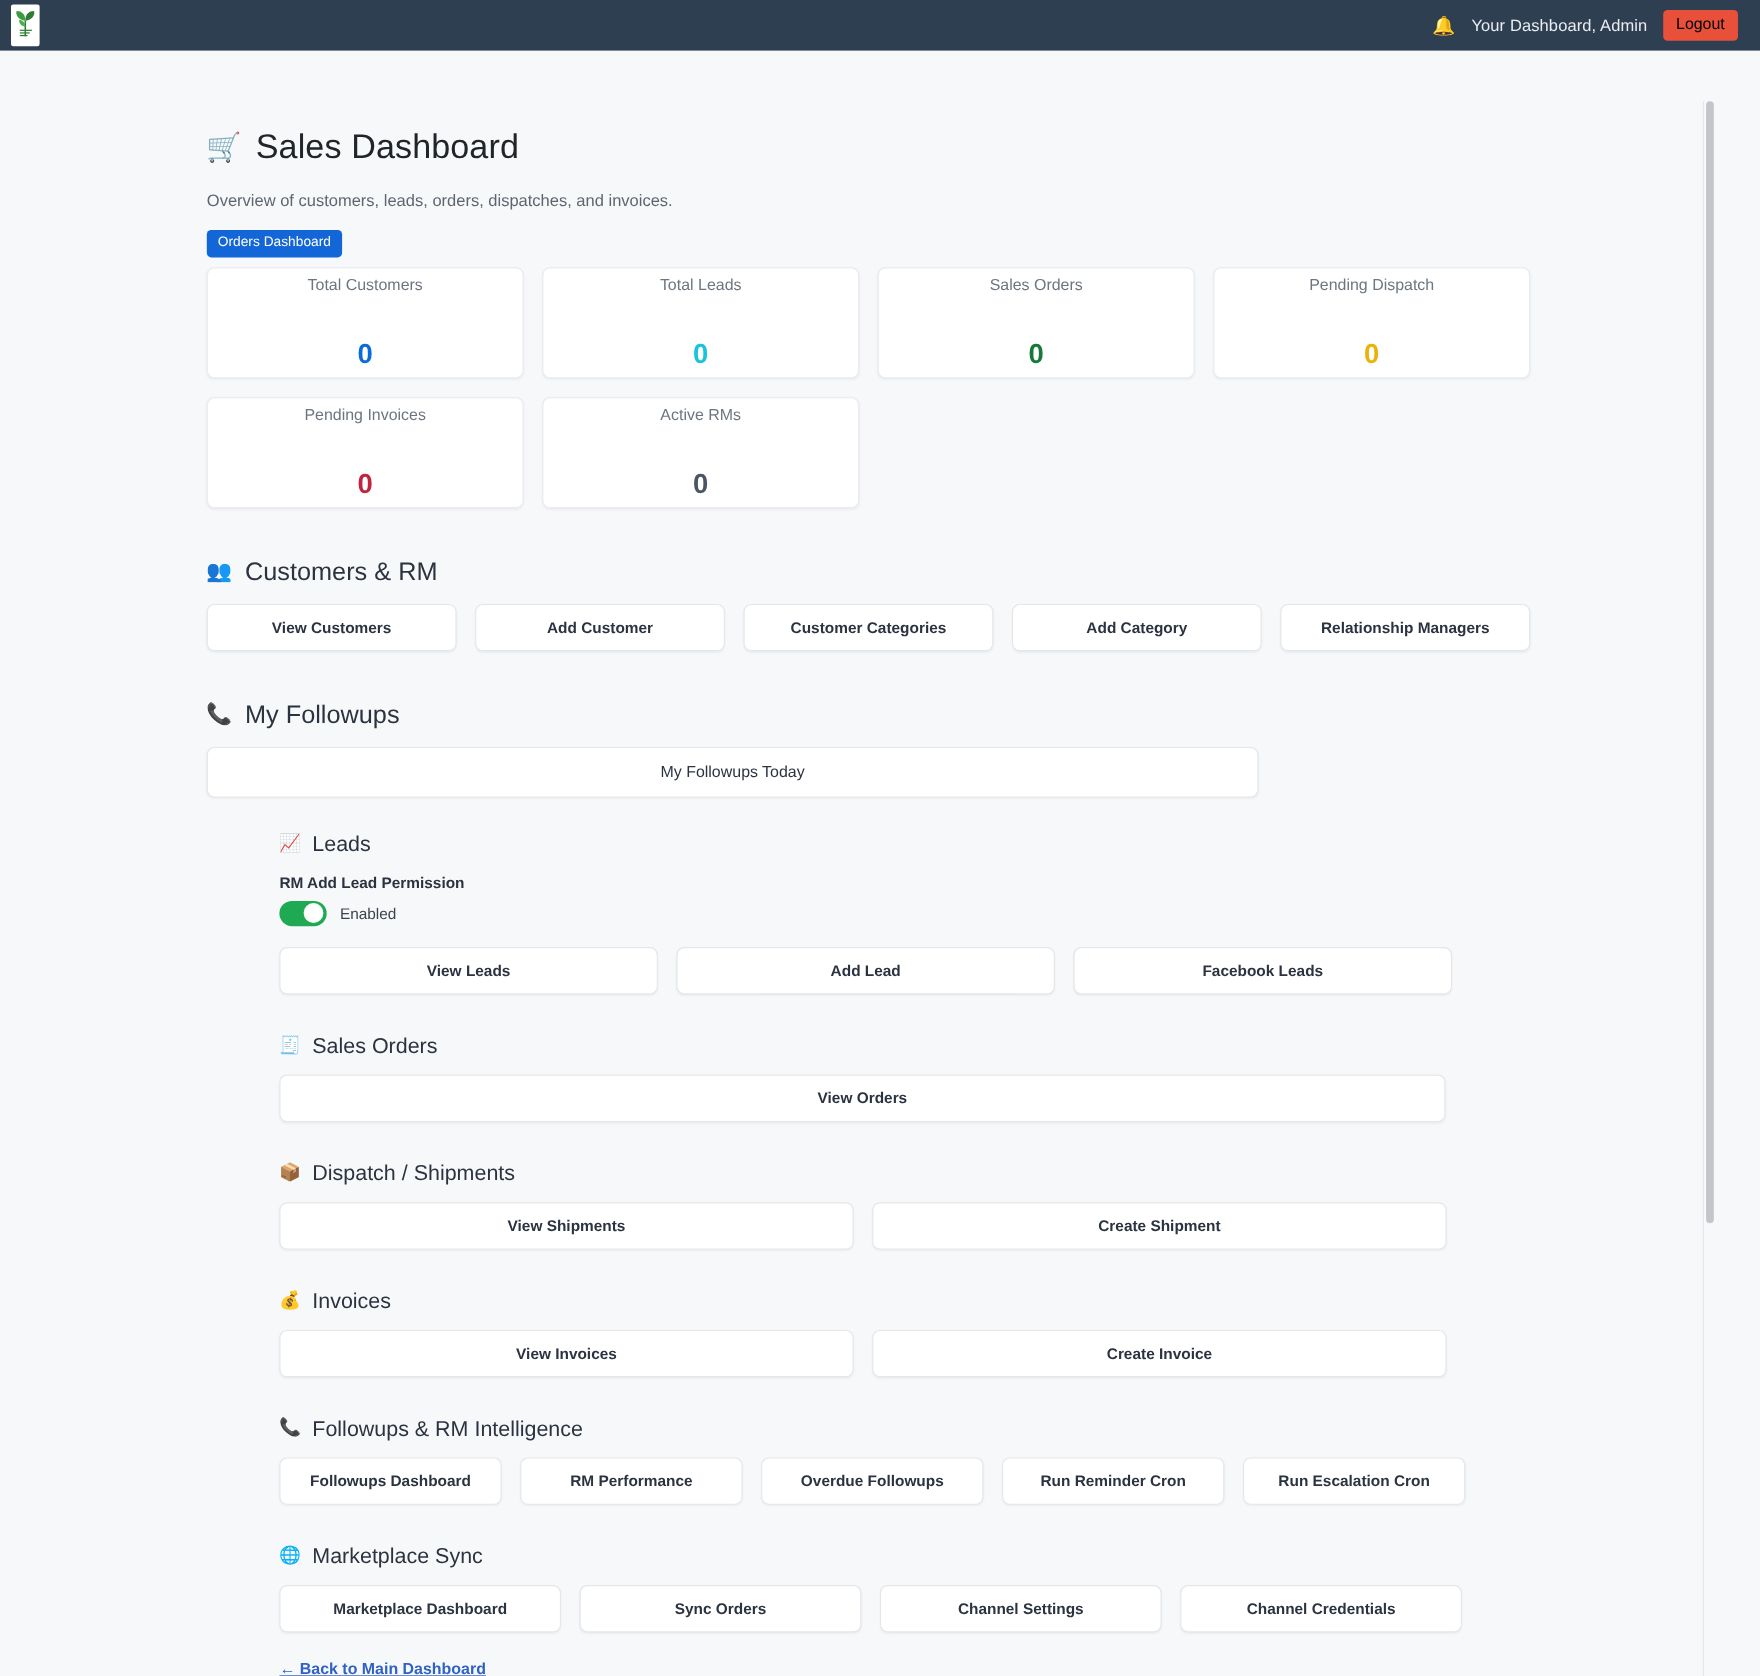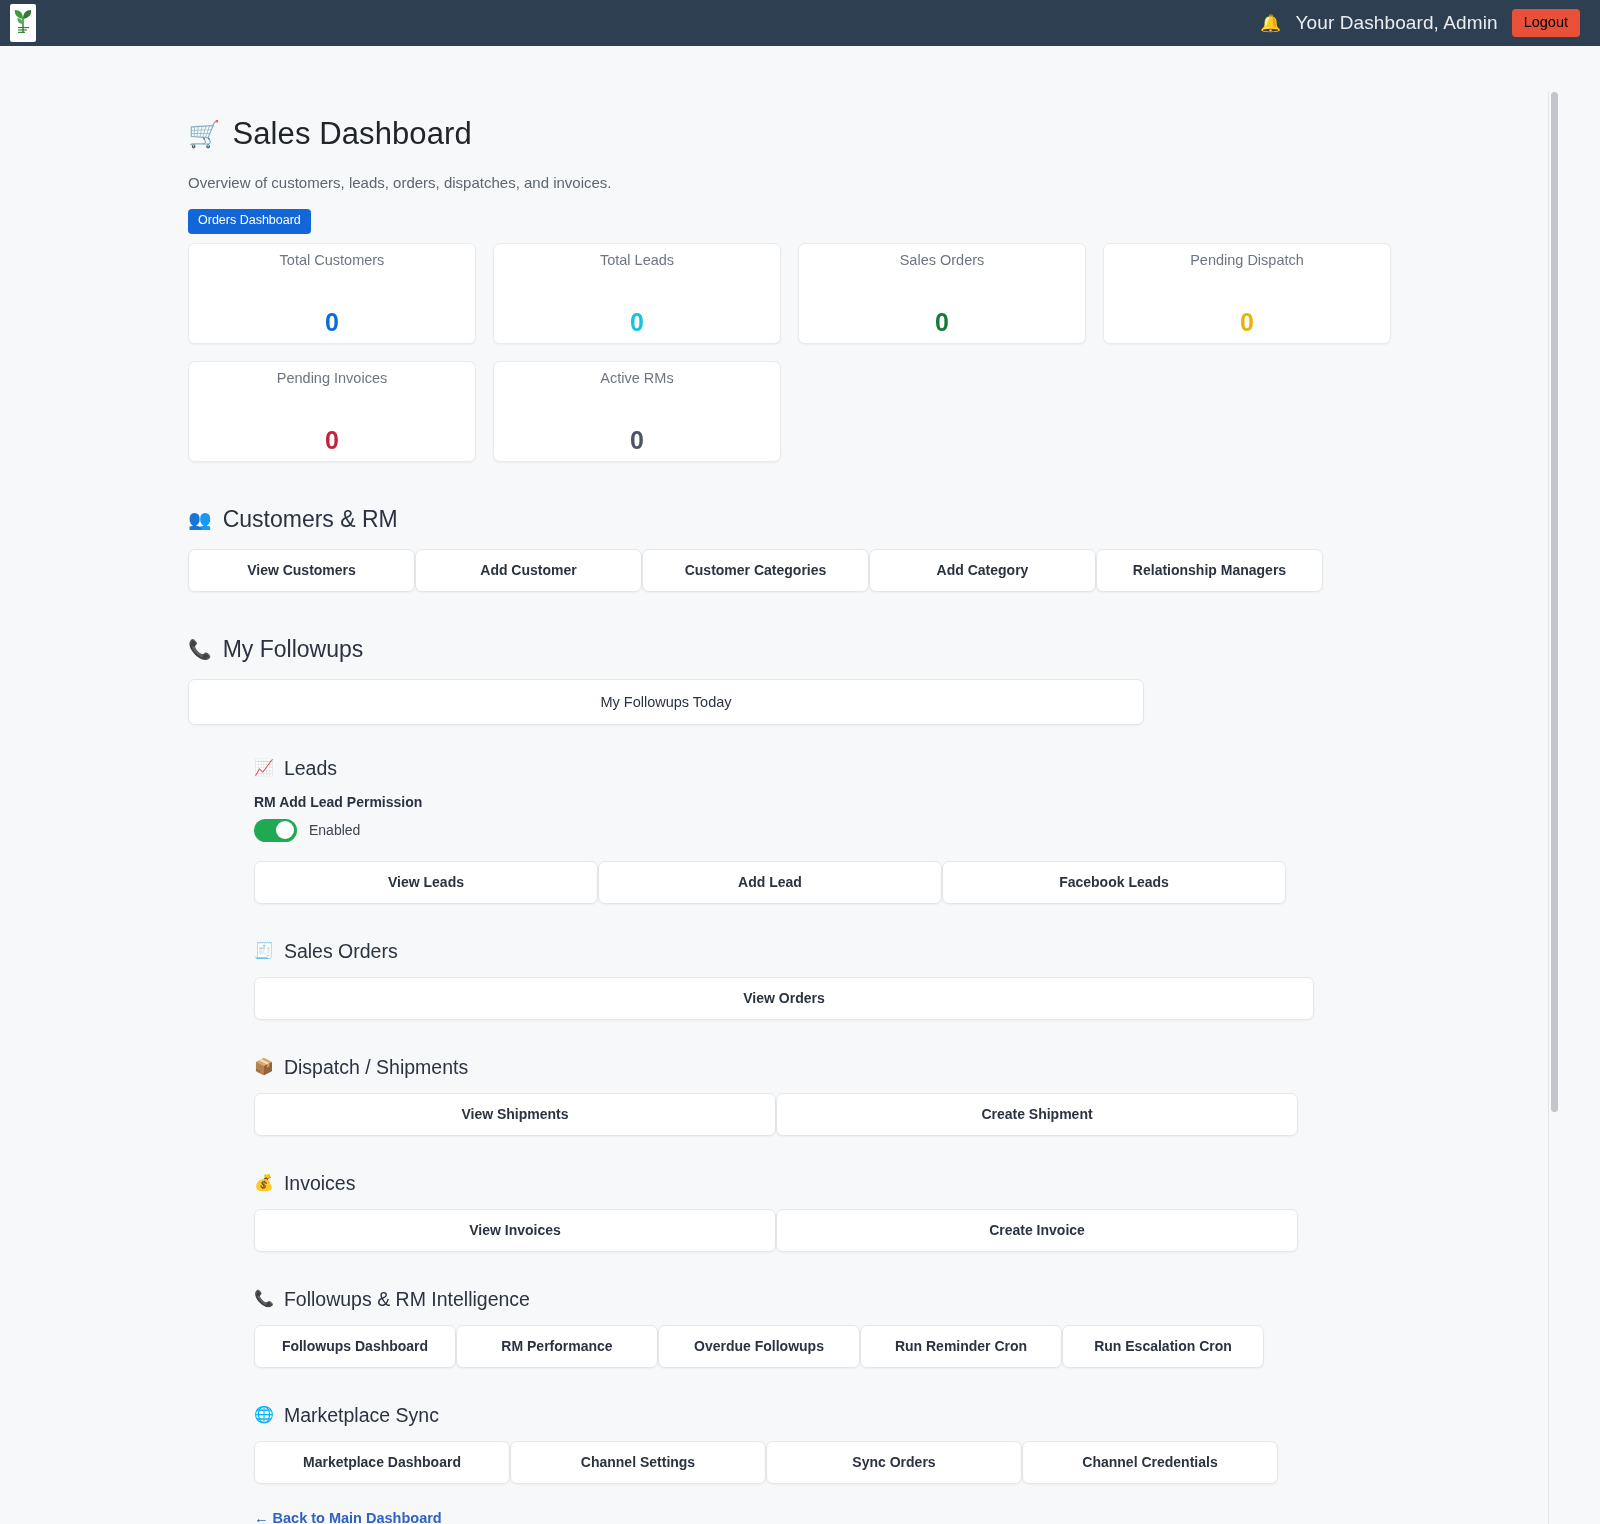--- a/index.html
+++ b/index.html
@@ -32,21 +32,21 @@
   .nav-right {
     margin-left: auto;
     display: flex;
     align-items: center;
     gap: 14px;
     padding-right: 6px;
   }
   .bell-icon { font-size: 17px; line-height: 1; color: #f5b731; }
   .nav-user {
     color: #e9edf2;
-    font-size: 19px;
+    font-size: 15px;
     letter-spacing: .1px;
     white-space: nowrap;
   }
   .logout-btn {
     background: #e8503a;
     color: #000000;
     border: none;
     border-radius: 4px;
     font-size: 14.5px;
     padding: 6px 12px 7px;
@@ -144,21 +144,21 @@
     display: flex;
     align-items: center;
     gap: 10px;
     font-size: 19.5px;
     color: #2b3341;
     margin: 0 0 14px 0;
   }
   .sub-section-h .em { font-size: 16px; line-height: 1; }
 
   
-  .btn-row { display: flex; }
+  .btn-row { display: flex; gap: 17px; }
   .obtn {
     background: #ffffff;
     border: 1px solid #e4e7ea;
     border-radius: 7px;
     height: 43px;
     display: flex;
     align-items: center;
     justify-content: center;
     font-size: 14px;
     font-weight: bold;
@@ -398,22 +398,22 @@
       </div>
 
       
       <div class="block" style="margin-bottom:0;">
         <div class="sub-section-h">
           <span class="em">🌐</span>
           <span>Marketplace Sync</span>
         </div>
         <div class="btn-row inner-row4">
           <button class="obtn">Marketplace Dashboard</button>
+          <button class="obtn">Sync Orders</button>
           <button class="obtn">Channel Settings</button>
-          <button class="obtn">Sync Orders</button>
           <button class="obtn">Channel Credentials</button>
         </div>
       </div>
 
       <a class="back-link">← Back to Main Dashboard</a>
 
     </div>
   </div>
 
   <div class="scrollbar-track">

